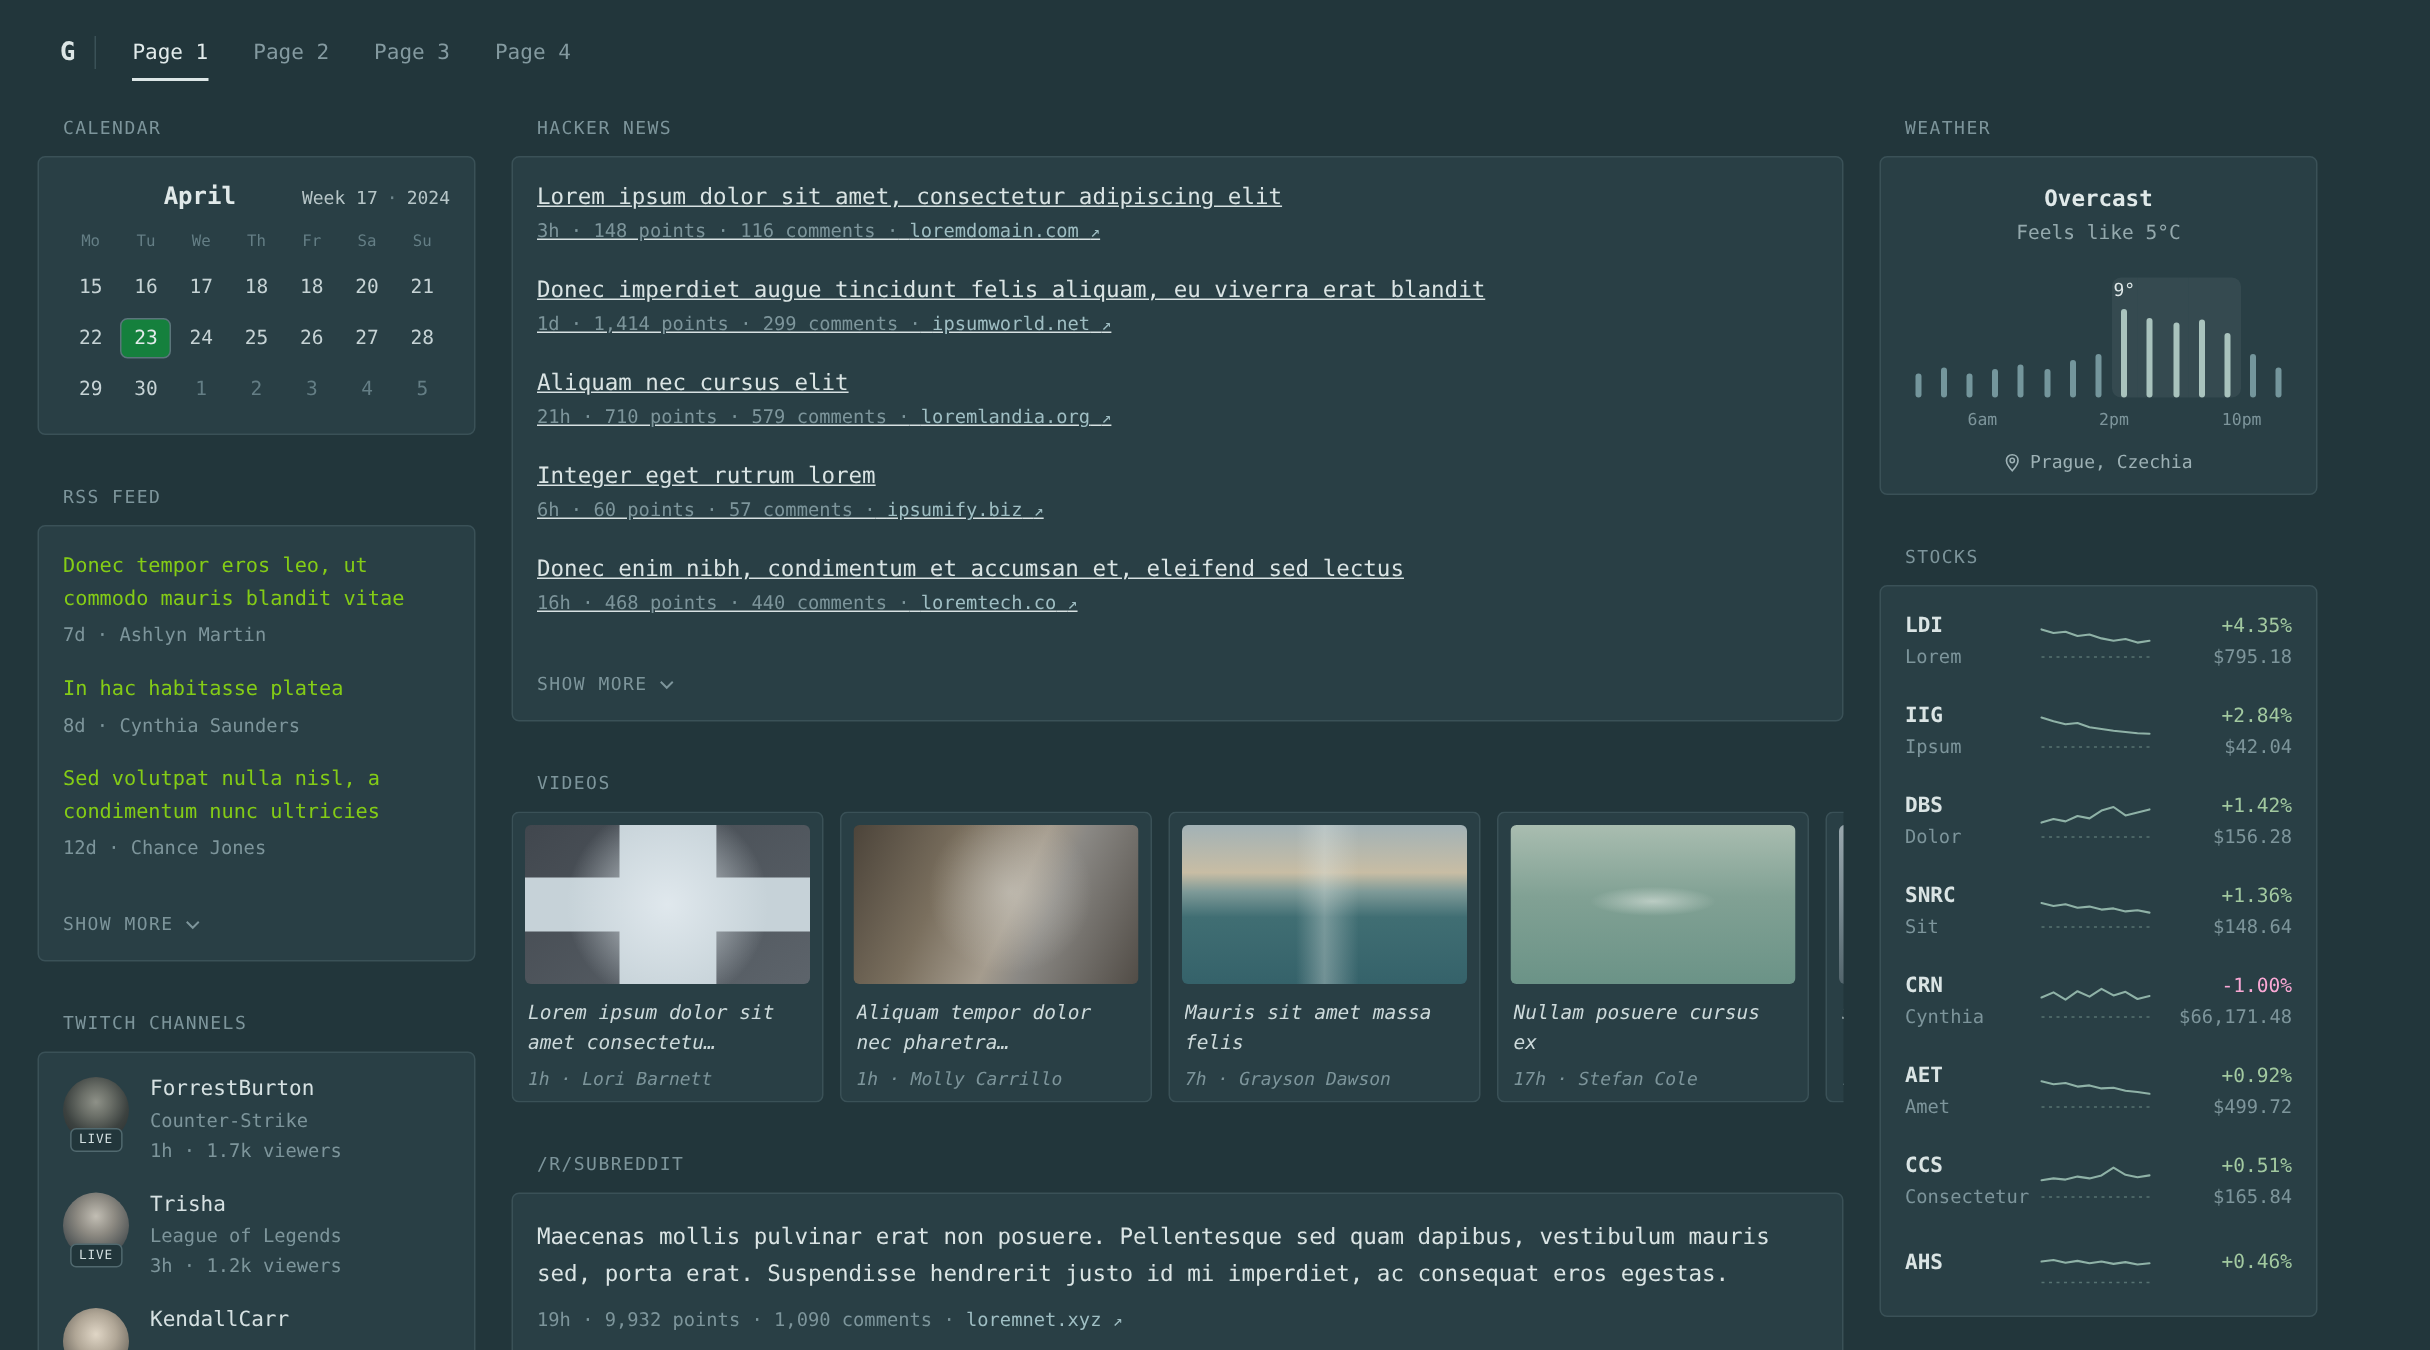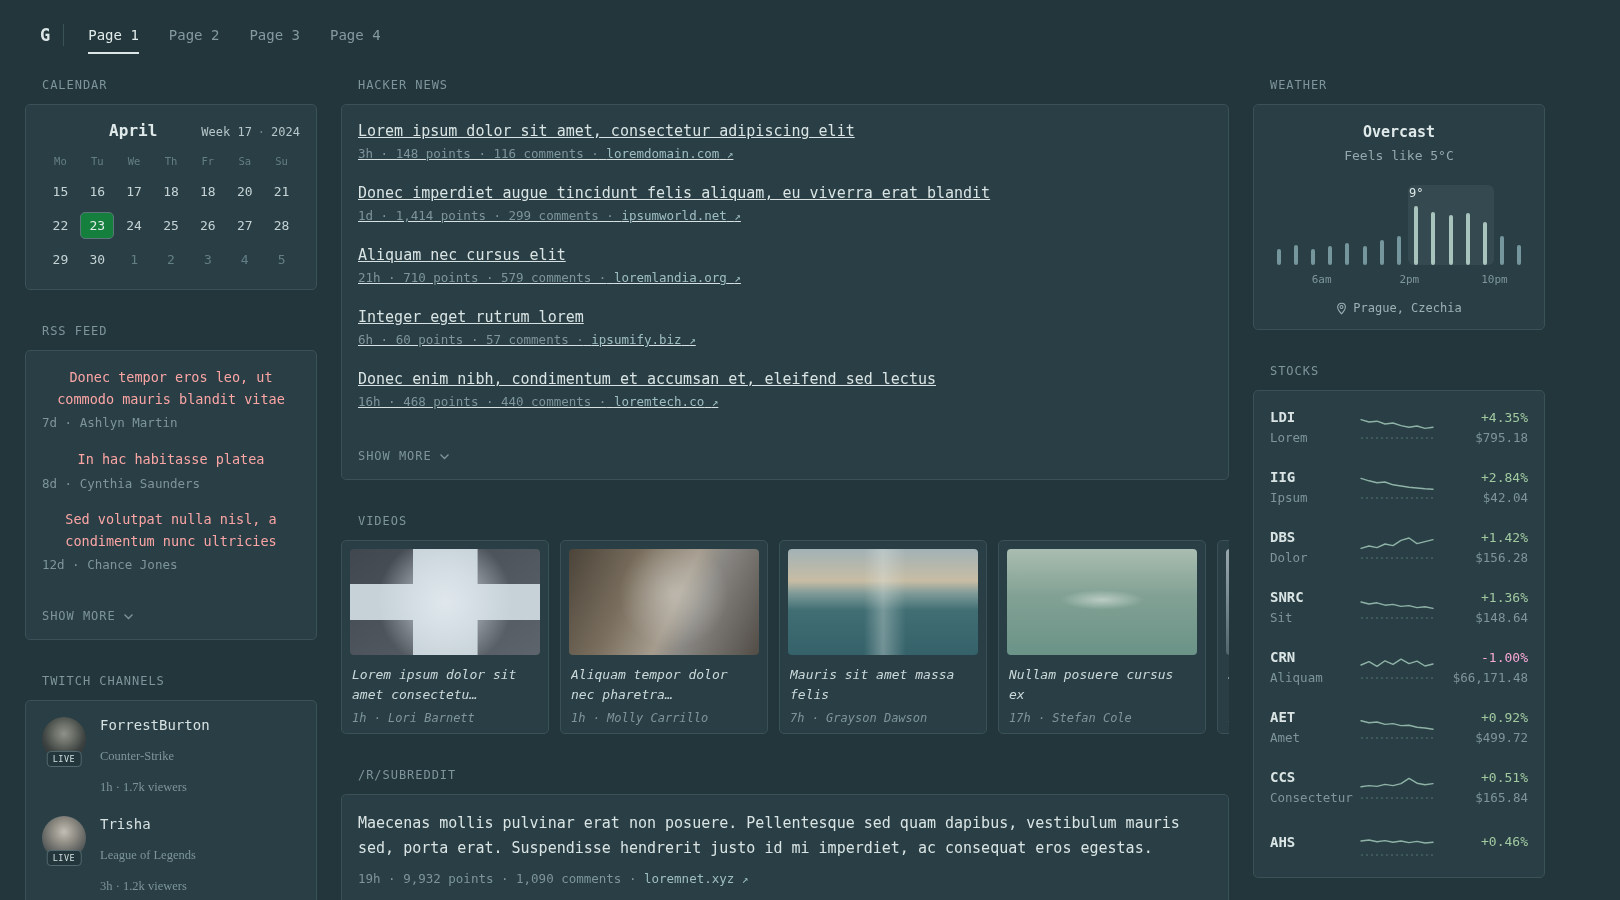--- a/index.html
+++ b/index.html
@@ -40,30 +40,30 @@
 
   
   .meta{font-size:12.5px;color:#7d959b;margin-top:4px;line-height:1.5;}
   .mlink{color:#9fbec3;cursor:pointer;}
   .ext{font-size:11px;}
   .show-more{display:inline-flex;align-items:center;gap:7px;margin-top:18px;background:none;border:none;
              font-family:inherit;font-size:12px;letter-spacing:0.08em;color:#7d959b;cursor:pointer;padding:0;}
 
   
   .rss-item{margin-bottom:16px;}
-  .rss-title{display:block;font-size:13.5px;line-height:1.6;color:#fca5a5;cursor:pointer;text-align:center;}
+  .rss-title{display:block;font-size:13.5px;line-height:1.6;color:#84cc16;cursor:pointer;}
 
   
   .tw-row{display:flex;gap:14px;margin-bottom:21px;align-items:flex-start;}
   .tw-av{position:relative;width:44px;height:44px;flex:none;}
   .tw-av .pic{width:44px;height:44px;border-radius:50%;background:#5a6a6e;}
   .live{position:absolute;left:50%;bottom:-6px;transform:translateX(-50%);font-size:8.5px;letter-spacing:0.06em;
         padding:2px 5px;background:#22363b;border:1px solid #51696f;border-radius:4px;color:#d3dfe0;}
   .tw-name{font-size:14px;color:#d6e1e2;cursor:pointer;}
-  .tw-cat,.tw-meta{font-size:12.5px;color:#7d959b;margin-top:16px;font-family:Liberation Serif, serif;}
+  .tw-cat,.tw-meta{font-size:12.5px;color:#7d959b;margin-top:5px;}
   .tw-row.av1 .pic{background:radial-gradient(circle at 50% 38%,#8e9188 0%,#6b6f68 28%,#3c4240 60%,#23282a 100%);}
   .tw-row.av2 .pic{background:radial-gradient(circle at 50% 36%,#c2beb4 0%,#8d8a82 35%,#4a5052 75%,#31383a 100%);}
   .tw-row.av3 .pic{background:radial-gradient(circle at 50% 40%,#e0d6c6 0%,#b0a696 40%,#6a655c 80%);}
 
   
   .hn-item{margin-bottom:19px;text-decoration:underline;}
   .hn-title{display:block;font-size:15px;color:#dae4e4;cursor:pointer;line-height:1.35;}
 
   
   .videos-row{display:flex;gap:11px;overflow:hidden;}
@@ -490,21 +490,21 @@
                   <polyline points="2.0,10.0 10.0,12.0 18.0,10.8 26.0,13.2 34.0,12.4 42.0,14.4 50.0,13.6 58.0,15.6 66.0,14.8 74.0,16.4" class="spark-line"></polyline>
                 </svg>
               <div class="s-right">
                 <div class="s-change">+1.36%</div>
                 <div class="s-price">$148.64</div>
               </div>
             </div>
               <div class="stock-row neg">
               <div class="s-left">
                 <div class="s-ticker">CRN</div>
-                <div class="s-name">Aliquam</div>
+                <div class="s-name">Cynthia</div>
               </div>
               <svg class="spark" width="76" height="30">
                   <line x1="2" y1="26" x2="74" y2="26" class="spark-base"></line>
                   <polyline points="2.0,13.0 10.0,9.6 18.0,14.4 26.0,8.8 34.0,12.4 42.0,7.2 50.0,11.6 58.0,9.2 66.0,14.0 74.0,12.0" class="spark-line"></polyline>
                 </svg>
               <div class="s-right">
                 <div class="s-change">-1.00%</div>
                 <div class="s-price">$66,171.48</div>
               </div>
             </div>

